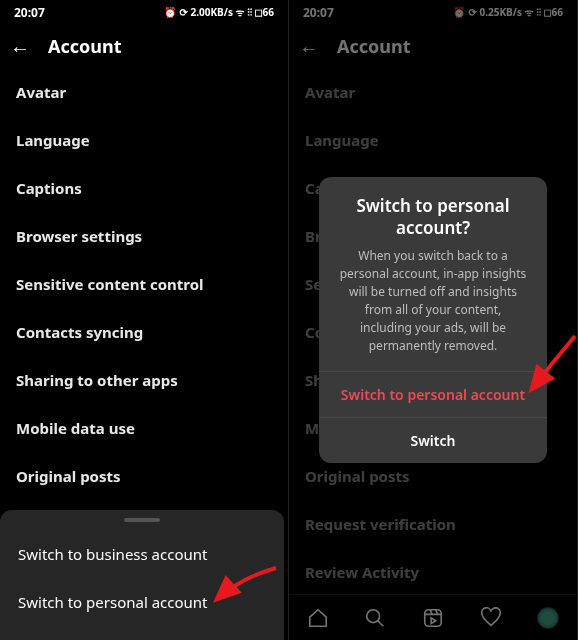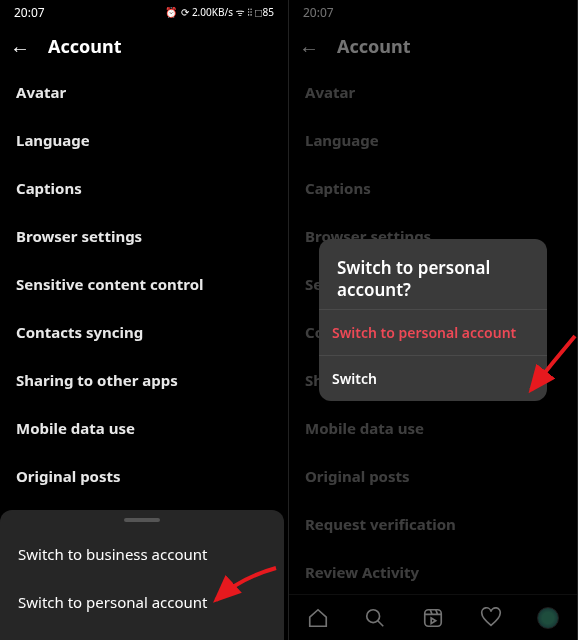--- a/index.html
+++ b/index.html
@@ -1,47 +1,47 @@
 <!DOCTYPE html>
 <html><head>
 <meta charset="utf-8">
 <style>
 *{margin:0;padding:0;box-sizing:border-box;font-family:-apple-system,system-ui,sans-serif}
 body{background:#fff;width:578px;height:640px;display:flex}
 .phone{width:289px;height:640px;background:#000;position:relative;overflow:hidden;border-right:1px solid #222}
-.status{height:24px;display:flex;justify-content:space-between;align-items:center;padding:0 14px;color:#fff;font-size:12px;font-weight:400}
+.status{height:24px;display:flex;justify-content:space-between;align-items:center;padding:0 14px;color:#fff;font-size:12px;font-weight:700}
 .status-r{display:flex;gap:4px;align-items:center;font-size:10px}
 .header{height:44px;display:flex;align-items:center;padding:0 10px;gap:18px}
 .back{color:#fff;font-size:20px;line-height:1}
 .title{color:#fff;font-size:18px;font-weight:700}
 .list{padding:0 16px}
 .item{color:#e8e8e8;font-size:15px;padding:14px 0;font-weight:700}
 .link{color:#3897f0;font-size:15px;padding:14px 0}
 .sheet{position:absolute;bottom:0;left:0;right:4px;background:#262626;border-radius:12px 12px 0 0;padding:8px 0 14px}
 .handle{width:36px;height:4px;background:#555;border-radius:2px;margin:0 auto 8px}
 .sheet-item{color:#fff;font-size:15px;padding:14px 18px}
 .dialog-bk{position:absolute;inset:0;background:rgba(0,0,0,.55);display:flex;align-items:center;justify-content:center}
-.dialog{width:228px;background:#3a3a3a;border-radius:12px;overflow:hidden}
+.dialog{width:228px;background:#3a3a3a;border-radius:12px;text-align:center;overflow:hidden}
 .d-title{color:#fff;font-size:17px;font-weight:600;padding:18px 18px 8px;line-height:1.3}
 .d-body{color:#bdbdbd;font-size:12px;padding:0 20px 16px;line-height:1.5}
 .d-btn{border-top:1px solid #4a4a4a;padding:13px;font-size:14px;font-weight:600}
 .d-confirm{color:#ed4956}
 .d-cancel{color:#fff}
 .navbar{position:absolute;bottom:0;left:0;right:0;height:46px;background:#000;border-top:1px solid #222;display:flex;justify-content:space-around;align-items:center}
 .nav-ic{width:22px;height:22px;stroke:#fff;fill:none;stroke-width:1.8}
 .avatar{width:22px;height:22px;border-radius:50%;background:radial-gradient(circle,#4a8 40%,#256 100%);border:1px solid #444}
 .arrow{position:absolute;pointer-events:none}
 </style>
 </head>
 <body>
 
 <div class="phone">
   <div class="status">
     <span>20:07</span>
-    <span class="status-r">⏰ ⟳ 2.00KB/s ᯤ ⫶⫶ ⬚85</span>
+    <span class="status-r">⏰ ⟳ 2.00KB/s ᯤ ⫶⫶ ⬚66</span>
   </div>
   <div class="header">
     <span class="back">←</span>
     <span class="title">Account</span>
   </div>
   <div class="list">
     <div class="item">Avatar</div>
     <div class="item">Language</div>
     <div class="item">Captions</div>
     <div class="item">Browser settings</div>
@@ -64,20 +64,21 @@
           <path d="M0,0 L7,3 L0,6 Z" fill="#e6191e"></path>
         </marker>
       </defs>
     <path d="M66,4 Q30,14 6,36" stroke="#e6191e" stroke-width="4" fill="none" marker-end="url(#ah1)"></path>
   </svg>
 </div>
 
 <div class="phone">
   <div class="status">
     <span>20:07</span>
+    <span class="status-r">⏰ ⟳ 0.25KB/s ᯤ ⫶⫶ ⬚66</span>
   </div>
   <div class="header">
     <span class="back">←</span>
     <span class="title">Account</span>
   </div>
   <div class="list" style="opacity:.6">
     <div class="item">Avatar</div>
     <div class="item">Language</div>
     <div class="item">Captions</div>
     <div class="item">Browser settings</div>
@@ -104,20 +105,21 @@
         <path d="M3 8 H21 M9 3 L11 8 M15 3 L17 8 M10 12 L15 15 L10 18 Z"></path>
       </svg>
     <svg class="nav-ic" viewBox="0 0 24 24">
         <path d="M12 20 C6 15 2 11 2 7 A4 4 0 0 1 12 5 A4 4 0 0 1 22 7 C22 11 18 15 12 20 Z"></path>
       </svg>
     <div class="avatar"></div>
   </div>
   <div class="dialog-bk">
     <div class="dialog">
       <div class="d-title">Switch to personal account?</div>
+      <div class="d-body">When you switch back to a personal account, in-app insights will be turned off and insights from all of your content, including your ads, will be permanently removed.</div>
       <div class="d-btn d-confirm">Switch to personal account</div>
       <div class="d-btn d-cancel">Switch</div>
     </div>
   </div>
   <svg class="arrow" style="left:236px;top:332px" width="54" height="70">
     <defs>
         <marker id="ah2" markerWidth="8" markerHeight="8" refX="6" refY="3" orient="auto">
           <path d="M0,0 L7,3 L0,6 Z" fill="#e6191e"></path>
         </marker>
       </defs>

